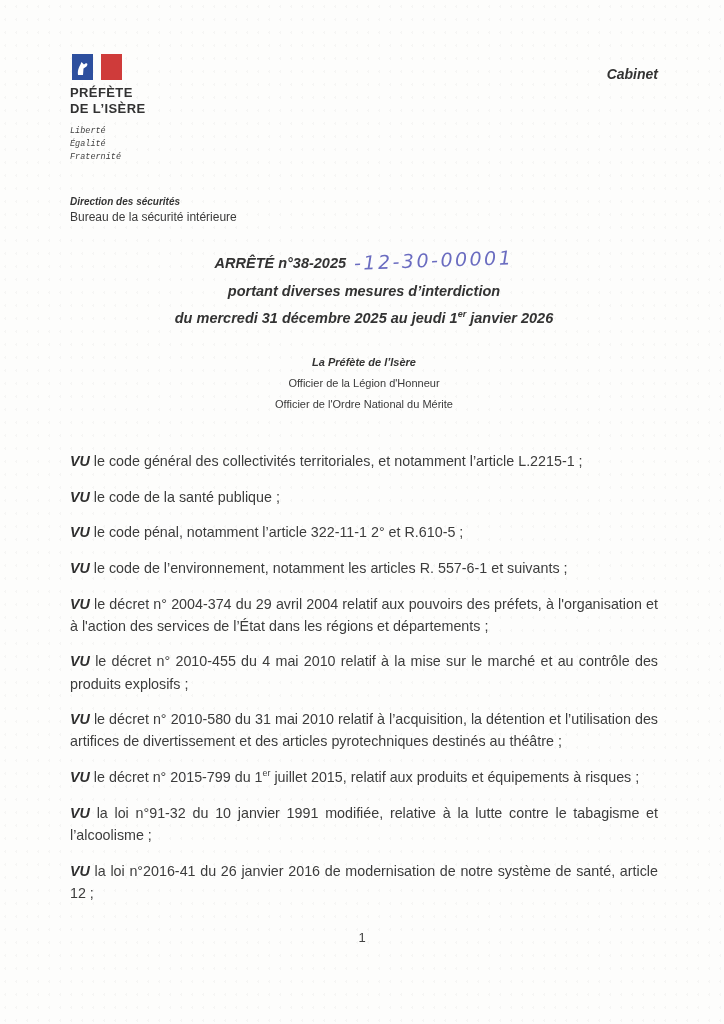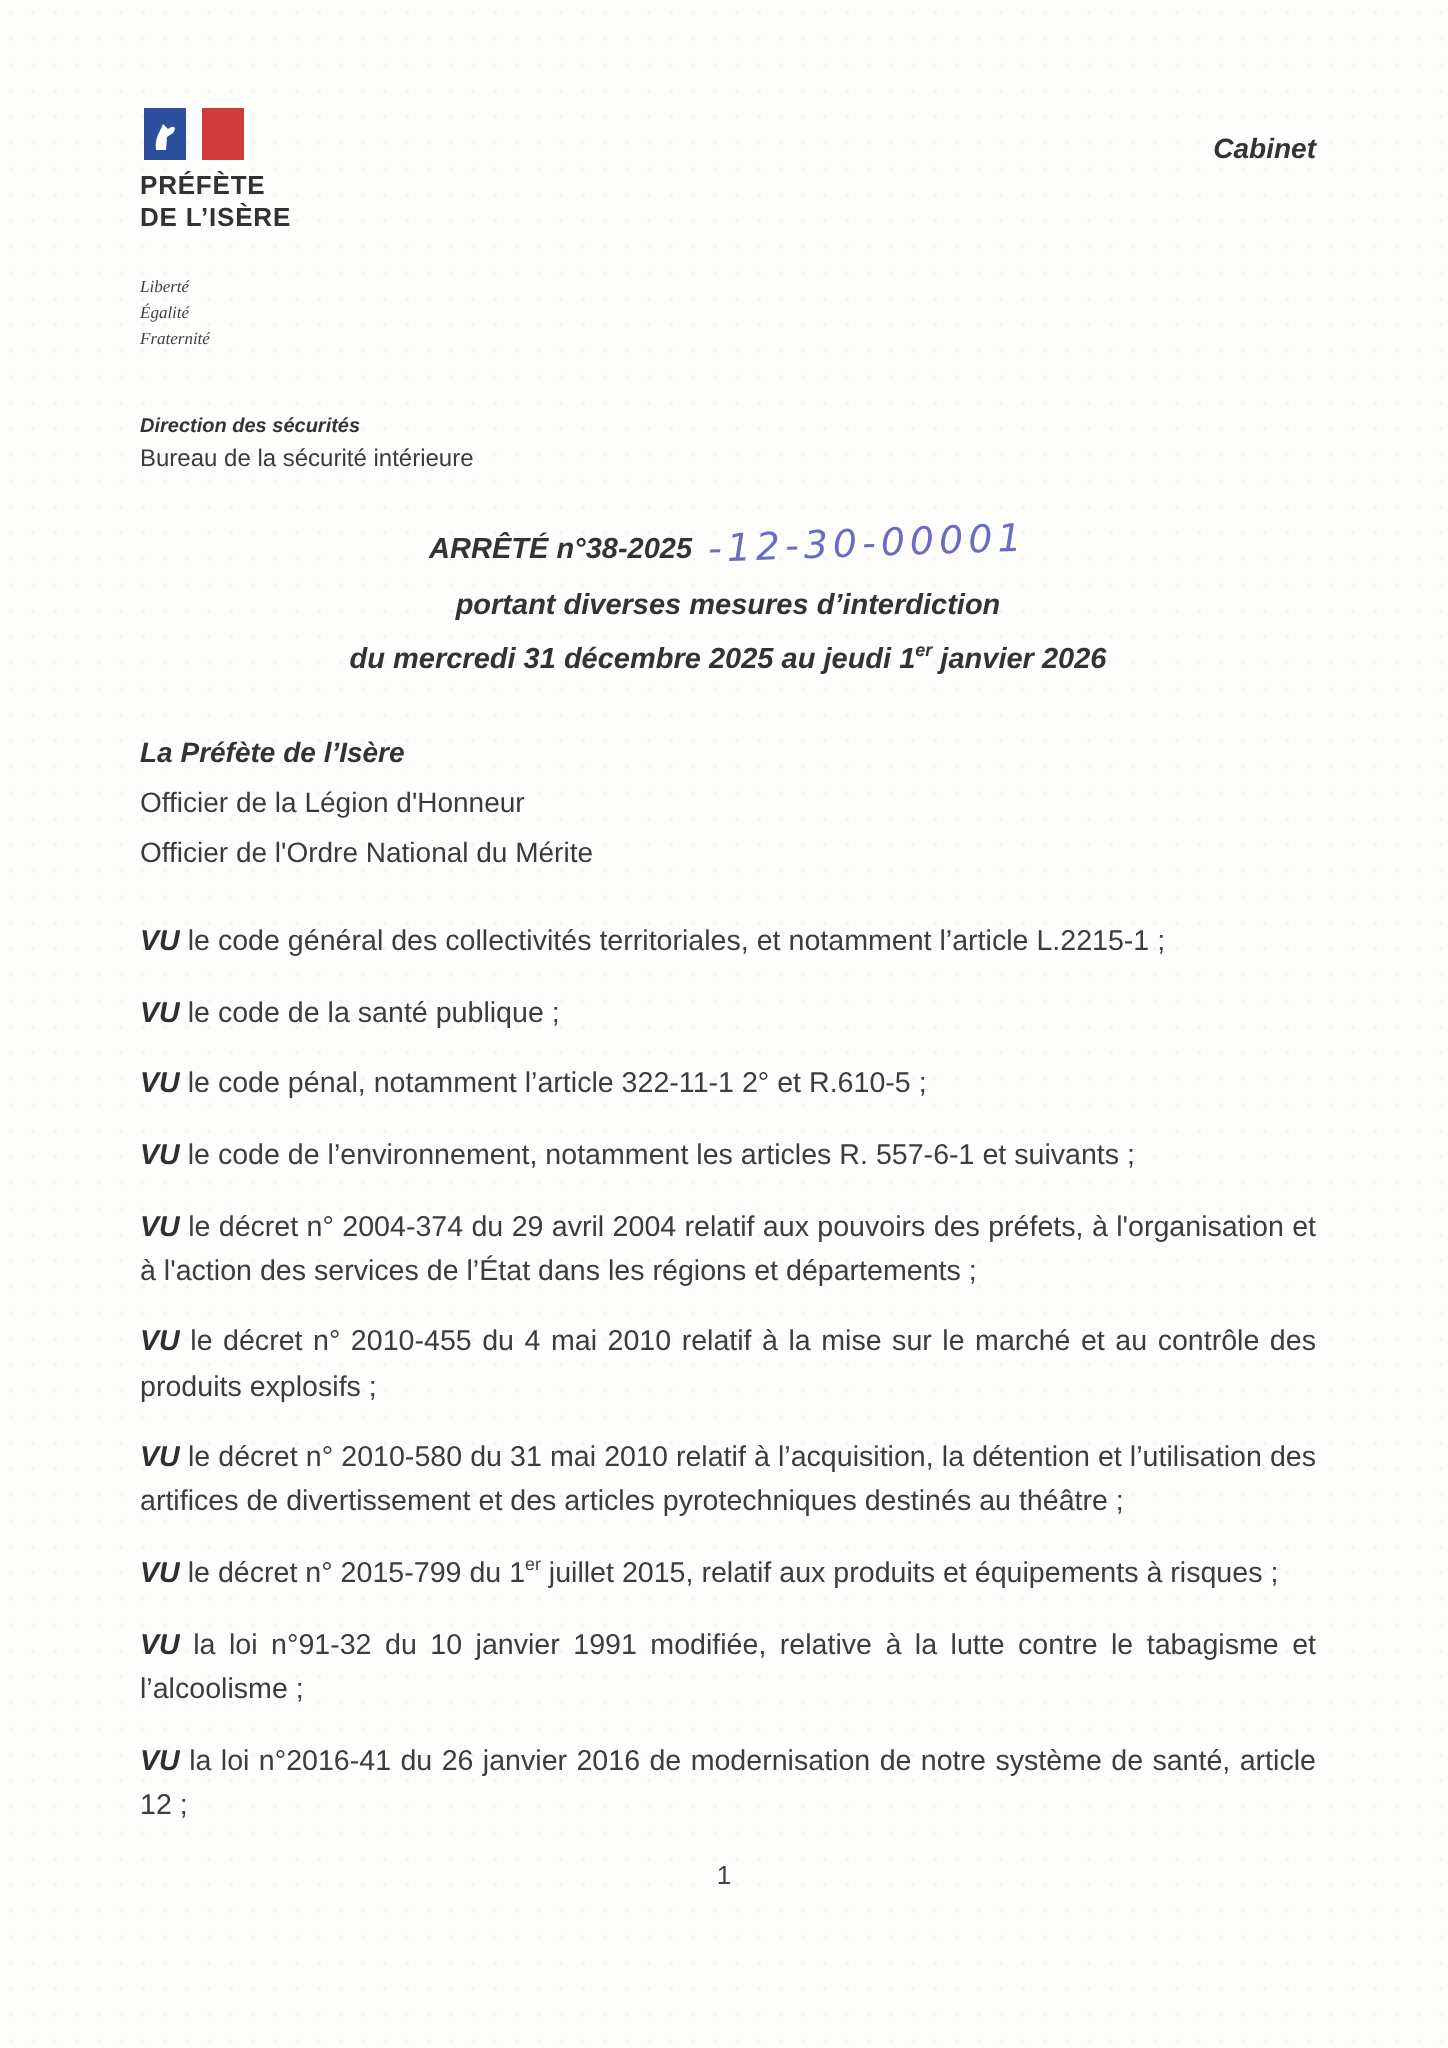--- a/index.html
+++ b/index.html
@@ -21,21 +21,21 @@
     color:var(--text);
     font-family:"Liberation Sans", sans-serif;
     padding:54px 66px 0 70px;
     overflow:hidden;
   }
   
   .hdr{display:flex;justify-content:space-between;align-items:flex-start;}
   .logo-block{width:180px;}
   .flag{display:block;margin-left:2px;}
   .agency{margin-top:4px;font-weight:bold;font-size:13px;line-height:1.25;letter-spacing:.4px;color:#323232;}
-  .motto{margin-top:19px;font-family:Liberation Serif, serif;font-style:italic;font-size:8.5px;line-height:1.55;color:#3f3f3f;}
+  .motto{margin-top:7px;font-family:Liberation Mono, monospace;font-style:italic;font-size:8.5px;line-height:1.55;color:#3f3f3f;}
   .cabinet{margin-top:12px;font-size:14px;font-weight:bold;font-style:italic;color:#333;}
   
   .service-row{margin-top:32px;display:flex;justify-content:space-between;align-items:flex-start;}
   .direction{font-size:10px;font-weight:bold;font-style:italic;color:#343434;}
   .bureau{font-size:12px;margin-top:3px;color:#3a3a3a;}
   .dateline{padding-top:6px;white-space:nowrap;}
   .place{font-size:14.5px;color:#3a3a3a;}
   .stamp{
     display:inline-block;margin-left:20px;
     font-family:"DejaVu Sans Mono", monospace;
@@ -50,26 +50,26 @@
   .handwritten{
     display:inline-block;margin-left:8px;
     font-family:"DejaVu Sans", sans-serif;
     font-weight:400;font-style:italic;
     font-size:19px;letter-spacing:2.5px;
     color:var(--ink-blue);
     transform:rotate(-2deg) translateY(-1px);
   }
   sup{font-size:.62em;vertical-align:super;line-height:0;}
   
-  .authority{margin-top:30px;font-size:14px;color:#3a3a3a;}
+  .authority{margin-top:30px;text-align:center;font-size:11px;color:#3a3a3a;}
   .authority .a1{font-weight:bold;font-style:italic;color:#333;}
   .authority div{margin-top:9px;}
   .authority div:first-child{margin-top:0;}
   
-  .visas{margin-top:26px;}
+  .visas{margin-top:40px;}
   .visa{
     font-size:14.3px;line-height:1.55;
     text-align:justify;
     margin-bottom:13.5px;
     color:var(--text);
   }
   .vu{font-weight:bold;font-style:italic;color:#2f2f2f;}
   
   .pagenum{
     position:absolute;left:0;right:0;top:930px;

